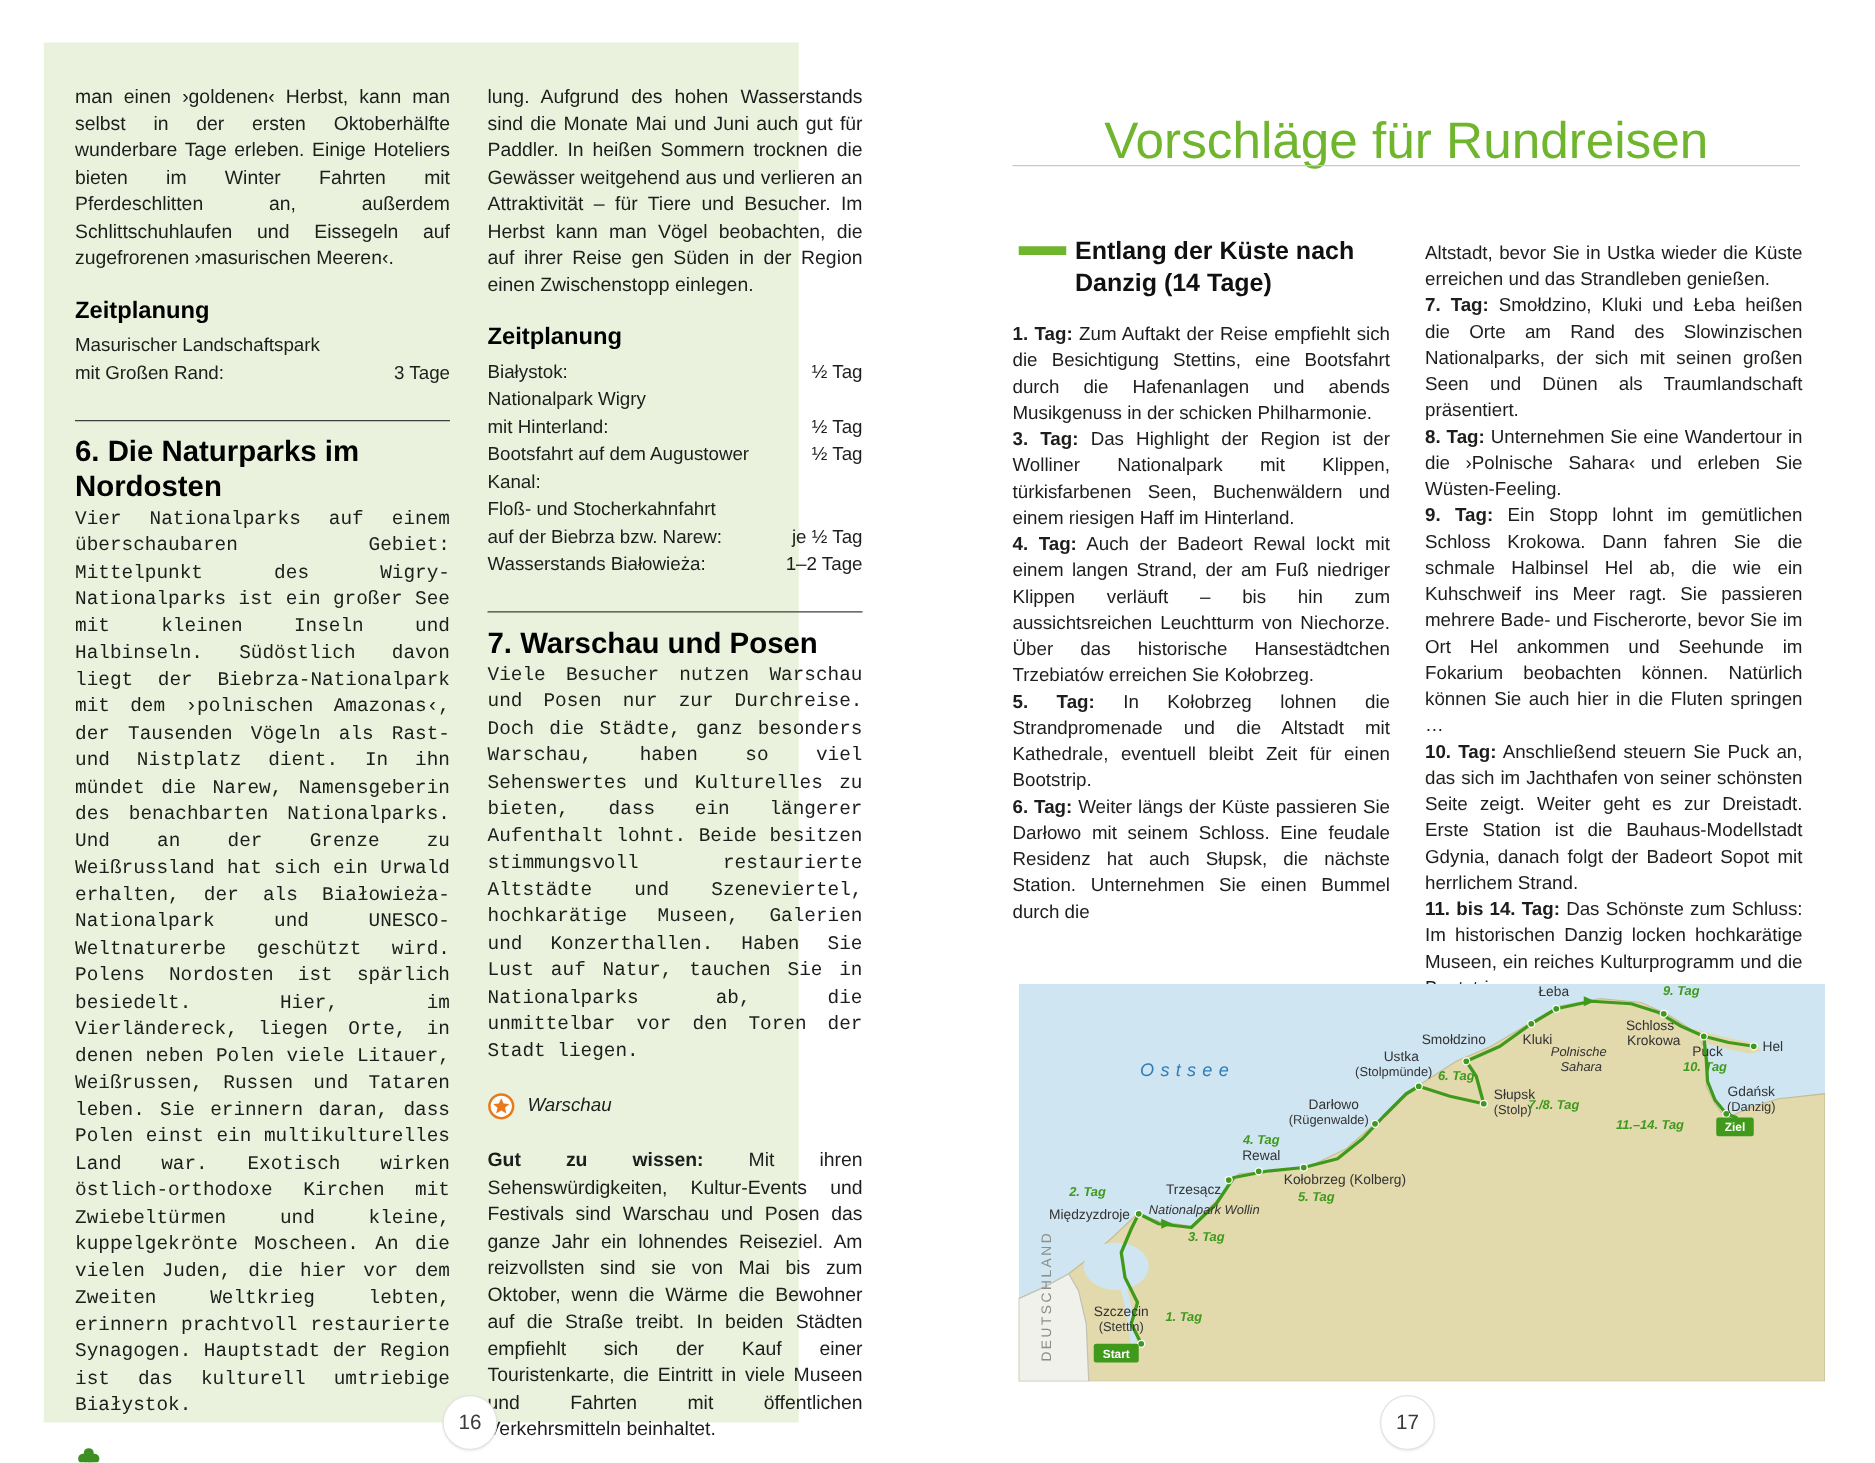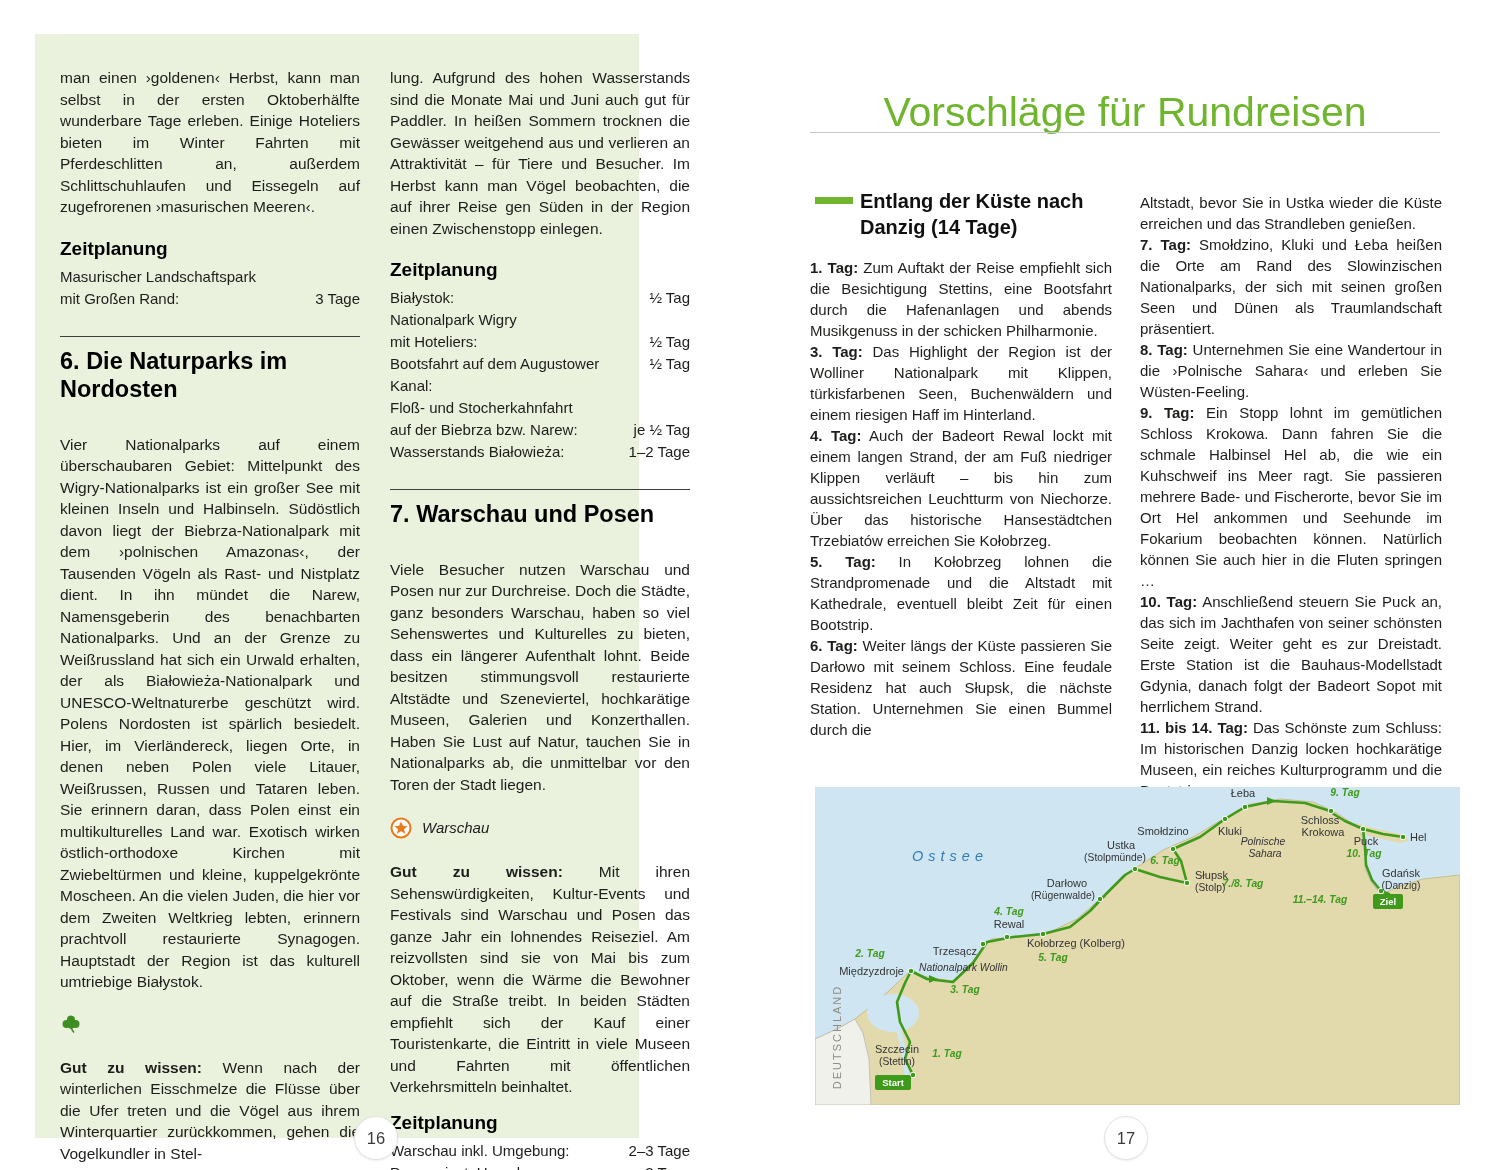--- a/index.html
+++ b/index.html
@@ -8,21 +8,21 @@
     background:#ffffff;
     font-family:"Liberation Sans","DejaVu Sans",sans-serif;
     color:#1d1d1b;
   }
   
   .left-panel { position:absolute; left:35px; top:34px; width:604px; height:1104px; background:#eaf2dd; }
   .lp-col { position:absolute; top:33px; width:300px; }
   .lp-col1 { left:25px; }
   .lp-col2 { left:355px; }
   .body { font-size:15.5px; line-height:21.5px; text-align:justify; margin:0; hyphens:auto; }
-  .mt16 { margin-top:30px; }
+  .mt16 { margin-top:1px;font-family:Liberation Mono, monospace; }
   .gzw  { margin-top:22px; }
   h3.zp { font-size:19px; font-weight:700; color:#000; margin:20px 0 6px; }
   h3.zp2 { margin-top:14px; }
   h2.sec { font-size:23.5px; line-height:28.5px; font-weight:700; color:#000; margin:10px 0 0; }
   hr.div { border:0; border-top:1px solid #3f3f3f; margin:26px 0 0; }
   .zrow { display:flex; justify-content:space-between; align-items:baseline; font-size:15px; line-height:22px; }
   .zv { white-space:nowrap; padding-left:8px; }
   .poi-block { margin-top:20px; display:flex; gap:16px; }
   .poi-inline { margin-top:22px; display:flex; gap:10px; align-items:center; }
   .poi-g { display:flex; gap:8px; align-items:flex-start; }
@@ -102,21 +102,21 @@
       <h3 class="zp">Zeitplanung</h3>
       <div class="zrow">
           <span class="zl">Białystok:</span>
           <span class="zv">½ Tag</span>
         </div>
       <div class="zrow">
           <span class="zl">Nationalpark Wigry</span>
           <span class="zv"></span>
         </div>
       <div class="zrow">
-          <span class="zl">mit Hoteliers:</span>
+          <span class="zl">mit Hinterland:</span>
           <span class="zv">½ Tag</span>
         </div>
       <div class="zrow">
           <span class="zl">Bootsfahrt auf dem Augustower Kanal:</span>
           <span class="zv">½ Tag</span>
         </div>
       <div class="zrow">
           <span class="zl">Floß- und Stocherkahnfahrt</span>
           <span class="zv"></span>
         </div>

